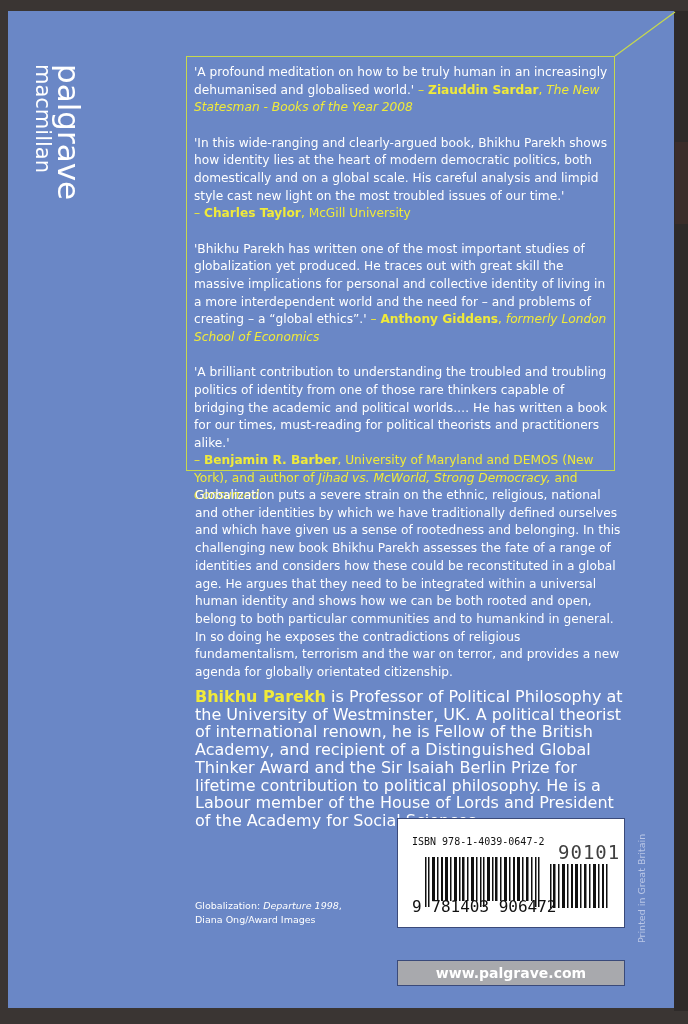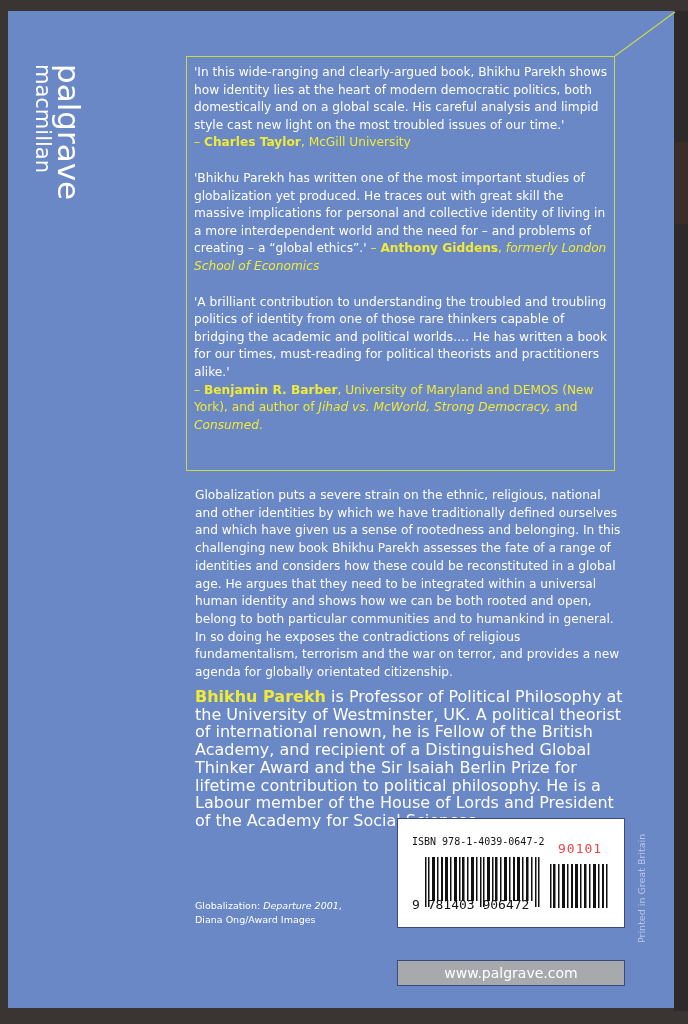--- a/index.html
+++ b/index.html
@@ -18,25 +18,25 @@
   .y { color:#f0ea3a; }
   .yb { color:#f0ea3a; font-weight:bold; }
   .yi { color:#f0ea3a; font-style:italic; }
   .blurb { position:absolute; left:195px; top:487px; width:430px; color:#fff; font-size:12.2px; line-height:17.7px; }
   .bio { position:absolute; left:195px; top:688px; width:430px; color:#fff; font-size:16px; line-height:17.7px; }
   .illus { position:absolute; left:195px; top:899px; color:#fff; font-size:9.5px; line-height:14px; }
   .barcode-box { position:absolute; left:397px; top:818px; width:228px; height:110px; background:#fff; border:1px solid #3a4a7a; box-sizing:border-box; }
   .isbn-text { position:absolute; left:14px; top:17px; font-family:"DejaVu Sans Mono", monospace; font-size:10px; color:#111; }
   .bars { position:absolute; left:27px; top:38px; }
   .bars2 { position:absolute; left:152px; top:45px; }
-  .bar-num-left { position:absolute; left:14px; top:78px; font-family:"DejaVu Sans Mono", monospace; font-size:13px; color:#111; }
-  .bar-num-right { position:absolute; left:160px; top:22px; font-family:"DejaVu Sans Mono", monospace; font-size:13px; color:#ef4444; letter-spacing:1px; }
+  .bar-num-left { position:absolute; left:14px; top:78px; font-family:"DejaVu Sans Mono", monospace; font-size:16px; color:#111; }
+  .bar-num-right { position:absolute; left:160px; top:22px; font-family:"DejaVu Sans Mono", monospace; font-size:19px; color:#404040; letter-spacing:1px; }
   .printed { position:absolute; left:636px; top:825px; width:14px; height:120px; }
   .printed span { position:absolute; left:0; top:0; transform-origin:0 0; transform: translate(0,118px) rotate(-90deg); white-space:nowrap; color:#b9c6e6; font-size:9.5px; }
-  .web { position:absolute; left:397px; top:960px; width:228px; height:26px; background:#a8a9ad; border:1px solid #3a4a7a; box-sizing:border-box; color:#fff; font-size:14px; line-height:24px; text-align:center; font-weight:normal; }
+  .web { position:absolute; left:397px; top:960px; width:228px; height:26px; background:#a8a9ad; border:1px solid #3a4a7a; box-sizing:border-box; color:#fff; font-size:14px; line-height:24px; text-align:center; font-weight:bold; }
 </style>
 </head>
 <body>
 
 <div class="cover"></div>
 <div class="spine-shadow"></div>
 <div class="spine-tab"></div>
 
 <svg class="diag" width="688" height="1024">
   <line x1="615" y1="56" x2="675" y2="12" stroke="#c7d94d" stroke-width="1.2"></line>
@@ -46,38 +46,41 @@
   <div class="logo-inner">
     <span class="logo-top">palgrave</span>
     <span class="logo-bottom">macmillan</span>
   </div>
 </div>
 
 <div class="quote-box"></div>
 
 <div class="quotes">
   <p class="quote">
+    <span>'A profound meditation on how to be truly human in an increasingly dehumanised and globalised world.'</span><span class="y"> – </span><span class="yb">Ziauddin Sardar</span><span class="y">, </span><span class="yi">The New Statesman - Books of the Year 2008</span>
+  </p>
+  <p class="quote">
     <span>'In this wide-ranging and clearly-argued book, Bhikhu Parekh shows how identity lies at the heart of modern democratic politics, both domestically and on a global scale. His careful analysis and limpid style cast new light on the most troubled issues of our time.'</span><br><span class="y">– </span><span class="yb">Charles Taylor</span><span class="y">, </span><span class="y">McGill University</span>
   </p>
   <p class="quote">
     <span>'Bhikhu Parekh has written one of the most important studies of globalization yet produced. He traces out with great skill the massive implications for personal and collective identity of living in a more interdependent world and the need for – and problems of creating – a “global ethics”.'</span><span class="y"> – </span><span class="yb">Anthony Giddens</span><span class="y">, </span><span class="yi">formerly London School of Economics</span>
   </p>
   <p class="quote">
     <span>'A brilliant contribution to understanding the troubled and troubling politics of identity from one of those rare thinkers capable of bridging the academic and political worlds.… He has written a book for our times, must-reading for political theorists and practitioners alike.'</span><br><span class="y">– </span><span class="yb">Benjamin R. Barber</span><span class="y">, </span><span class="y">University of Maryland and DEMOS (New York), and author of </span><span class="yi">Jihad vs. McWorld, Strong Democracy,</span><span class="y"> and </span><span class="yi">Consumed</span><span class="y">.</span>
   </p>
 </div>
 
 <div class="blurb">Globalization puts a severe strain on the ethnic, religious, national and other identities by which we have traditionally defined ourselves and which have given us a sense of rootedness and belonging. In this challenging new book Bhikhu Parekh assesses the fate of a range of identities and considers how these could be reconstituted in a global age. He argues that they need to be integrated within a universal human identity and shows how we can be both rooted and open, belong to both particular communities and to humankind in general. In so doing he exposes the contradictions of religious fundamentalism, terrorism and the war on terror, and provides a new agenda for globally orientated citizenship.</div>
 
 <div class="bio">
   <span class="yb">Bhikhu Parekh</span><span> is Professor of Political Philosophy at the University of Westminster, UK. A political theorist of international renown, he is Fellow of the British Academy, and recipient of a Distinguished Global Thinker Award and the Sir Isaiah Berlin Prize for lifetime contribution to political philosophy. He is a Labour member of the House of Lords and President of the Academy for Social Sciences.</span>
 </div>
 
 <div class="illus">
-  <span>Globalization: </span><i>Departure 2001</i><span>,</span><br>
+  <span>Globalization: </span><i>Departure 1998</i><span>,</span><br>
   <span>Diana Ong/Award Images</span>
 </div>
 
 <div class="barcode-box">
   <div class="isbn-text">ISBN 978-1-4039-0647-2</div>
   <svg class="bars" width="120" height="50">
     <g fill="#111">
       <rect x="0" y="0" width="1.5" height="50"></rect>
         <rect x="3" y="0" width="1.5" height="50"></rect>
       <rect x="7" y="0" width="3" height="44"></rect>

